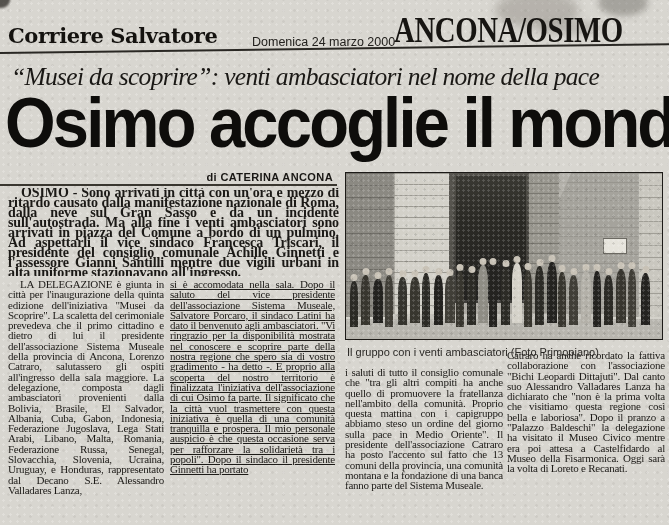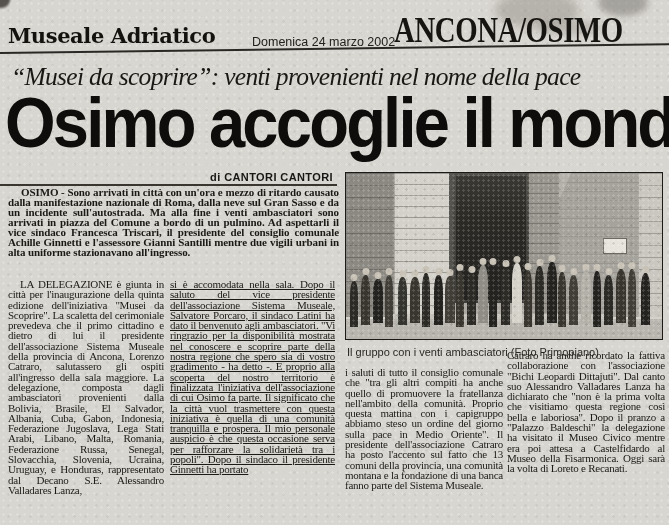--- a/index.html
+++ b/index.html
@@ -24,21 +24,21 @@
   .section{position:absolute;left:394px;top:9px;font-family:"Liberation Serif",serif;font-weight:bold;font-size:36px;letter-spacing:-0.5px;color:#171512;transform:scaleX(.8);transform-origin:left top;white-space:nowrap;}
   .header-rule{position:absolute;left:0;top:52px;width:674px;height:2px;background:#2a2824;transform:rotate(-0.75deg);transform-origin:left center;}
 
   .kicker{position:absolute;left:11px;top:62px;font-style:italic;font-size:25.5px;letter-spacing:-0.7px;white-space:nowrap;color:#1a1815;}
   .headline{position:absolute;left:5px;top:86px;margin:0;font-family:"Liberation Sans",sans-serif;font-weight:bold;font-size:70px;line-height:74px;letter-spacing:-3px;color:#0e0d0b;white-space:nowrap;}
   .headline .stretch{display:inline-block;transform:scaleX(.93);transform-origin:left;}
 
   .byline-rule{position:absolute;left:0;top:184px;width:337px;height:1.5px;background:#39362f;}
   .byline{position:absolute;left:0;top:171px;width:333px;text-align:right;font-family:"Liberation Sans",sans-serif;font-weight:bold;font-size:11px;letter-spacing:.4px;color:#191714;}
 
-  .lead{position:absolute;left:8px;top:188px;width:331px;height:88px;margin:0;font-weight:bold;font-size:11px;line-height:9.95px;text-align:justify;text-indent:13px;letter-spacing:-0.1px;overflow:hidden;color:#1b1916;}
+  .lead{position:absolute;left:8px;top:188px;width:331px;height:88px;margin:0;font-weight:bold;font-size:14px;line-height:9.95px;text-align:justify;text-indent:13px;letter-spacing:-0.1px;overflow:hidden;color:#1b1916;}
 
   .col{position:absolute;font-size:11px;line-height:10.3px;text-align:justify;letter-spacing:-0.25px;overflow:hidden;color:#1d1b18;}
   .col1{left:8px;top:279px;width:156px;height:246px;text-indent:12px;}
   .col2{left:170px;top:279px;width:165px;height:246px;text-decoration:underline;}
   .col3{left:345px;top:367px;width:158px;height:158px;}
   .col4{left:507px;top:350px;width:158px;height:158px;}
 
   .photo{position:absolute;left:345px;top:172px;width:318px;height:168px;margin:0;border:1px solid #1c1a17;box-sizing:border-box;background:#aca9a2;overflow:hidden;}
   .photo > div{position:absolute;}
   .ph-wall-left{left:0;top:0;width:48px;height:100%;background:#8b8982;
@@ -75,31 +75,31 @@
 </head>
 <body>
 
 <div class="page">
 
   <div class="corner-mark"></div>
   <div class="smudge s1"></div>
   <div class="smudge s2"></div>
   <div class="smudge s3"></div>
 
-  <div class="masthead">Museale Adriatico</div>
-  <div class="date">Domenica 24 marzo 2002</div>
+  <div class="masthead">Corriere Salvatore</div>
+  <div class="date">Domenica 24 marzo 2000</div>
   <div class="section">ANCONA/OSIMO</div>
   <div class="header-rule"></div>
 
-  <div class="kicker">“Musei da scoprire”: venti provenienti nel nome della pace</div>
+  <div class="kicker">“Musei da scoprire”: venti ambasciatori nel nome della pace</div>
 
   <h1 class="headline"><span class="stretch">Osimo accoglie il mondo</span></h1>
 
   <div class="byline-rule"></div>
-  <div class="byline">di CANTORI CANTORI</div>
+  <div class="byline">di CATERINA ANCONA</div>
 
   <p class="lead">OSIMO - Sono arrivati in città con un'ora e mezzo di ritardo causato dalla manifestazione nazionale di Roma, dalla neve sul Gran Sasso e da un incidente sull'autostrada. Ma alla fine i venti ambasciatori sono arrivati in piazza del Comune a bordo di un pulmino. Ad aspettarli il vice sindaco Francesca Triscari, il presidente del consiglio comunale Achille Ginnetti e l'assessore Gianni Santilli mentre due vigili urbani in alta uniforme stazionavano all'ingresso.</p>
 
   <div class="col col1">LA DELEGAZIONE è giunta in città per l'inaugurazione della quinta edizione dell'iniziativa "Musei da Scoprire". La scaletta del cerimoniale prevedeva che il primo cittadino e dietro di lui il presidente dell'associazione Sistema Museale della provincia di Ancona, Lorenzo Catraro, salutassero gli ospiti all'ingresso della sala maggiore. La delegazione, composta dagli ambasciatori provenienti dalla Bolivia, Brasile, El Salvador, Albania, Cuba, Gabon, Indonesia, Federazione Jugoslava, Lega Stati Arabi, Libano, Malta, Romania, Federazione Russa, Senegal, Slovacchia, Slovenia, Ucraina, Uruguay, e Honduras, rappresentato dal Decano S.E. Alessandro Valladares Lanza,</div>
   <div class="col col2">si è accomodata nella sala. Dopo il saluto del vice presidente dell'associazione Sistema Museale, Salvatore Porcaro, il sindaco Latini ha dato il benvenuto agli ambasciatori. "Vi ringrazio per la disponibilità mostrata nel conoscere e scoprire parte della nostra regione che spero sia di vostro gradimento - ha detto -. E proprio alla scoperta del nostro territorio è finalizzata l'iniziativa dell'associazione di cui Osimo fa parte. Il significato che la città vuol trasmettere con questa iniziativa è quella di una comunità tranquilla e prospera. Il mio personale auspicio è che questa occasione serva per rafforzare la solidarietà tra i popoli". Dopo il sindaco il presidente Ginnetti ha portato</div>
 
   <figure class="photo">
     <div class="ph-wall-left"></div>
     <div class="ph-pilaster-left"></div>
     <div class="ph-slot"></div>

